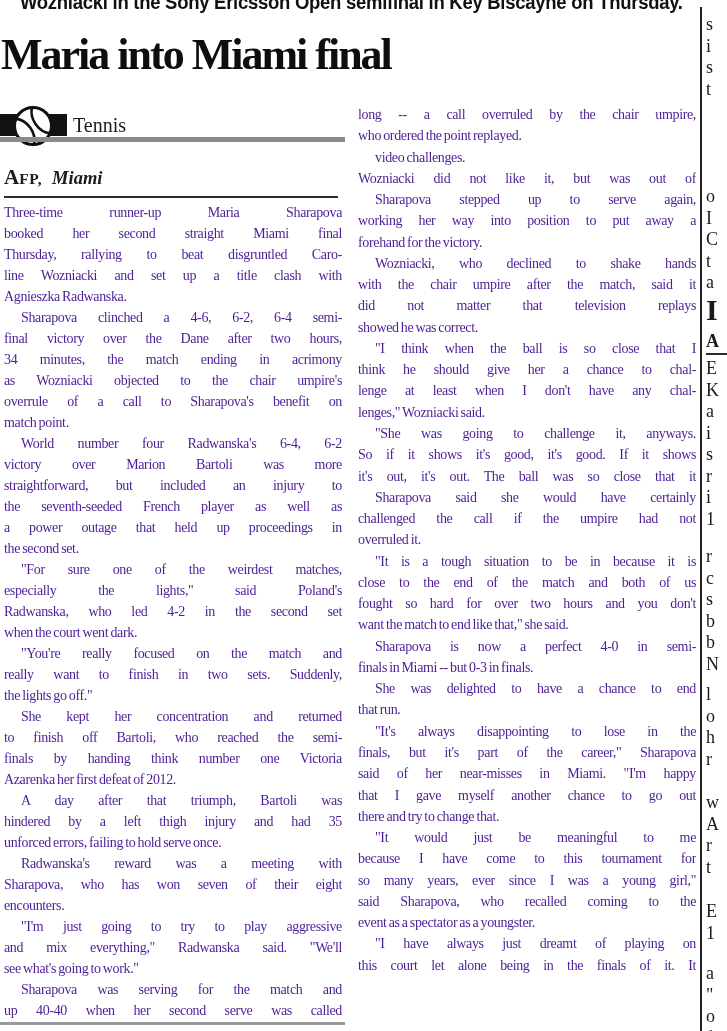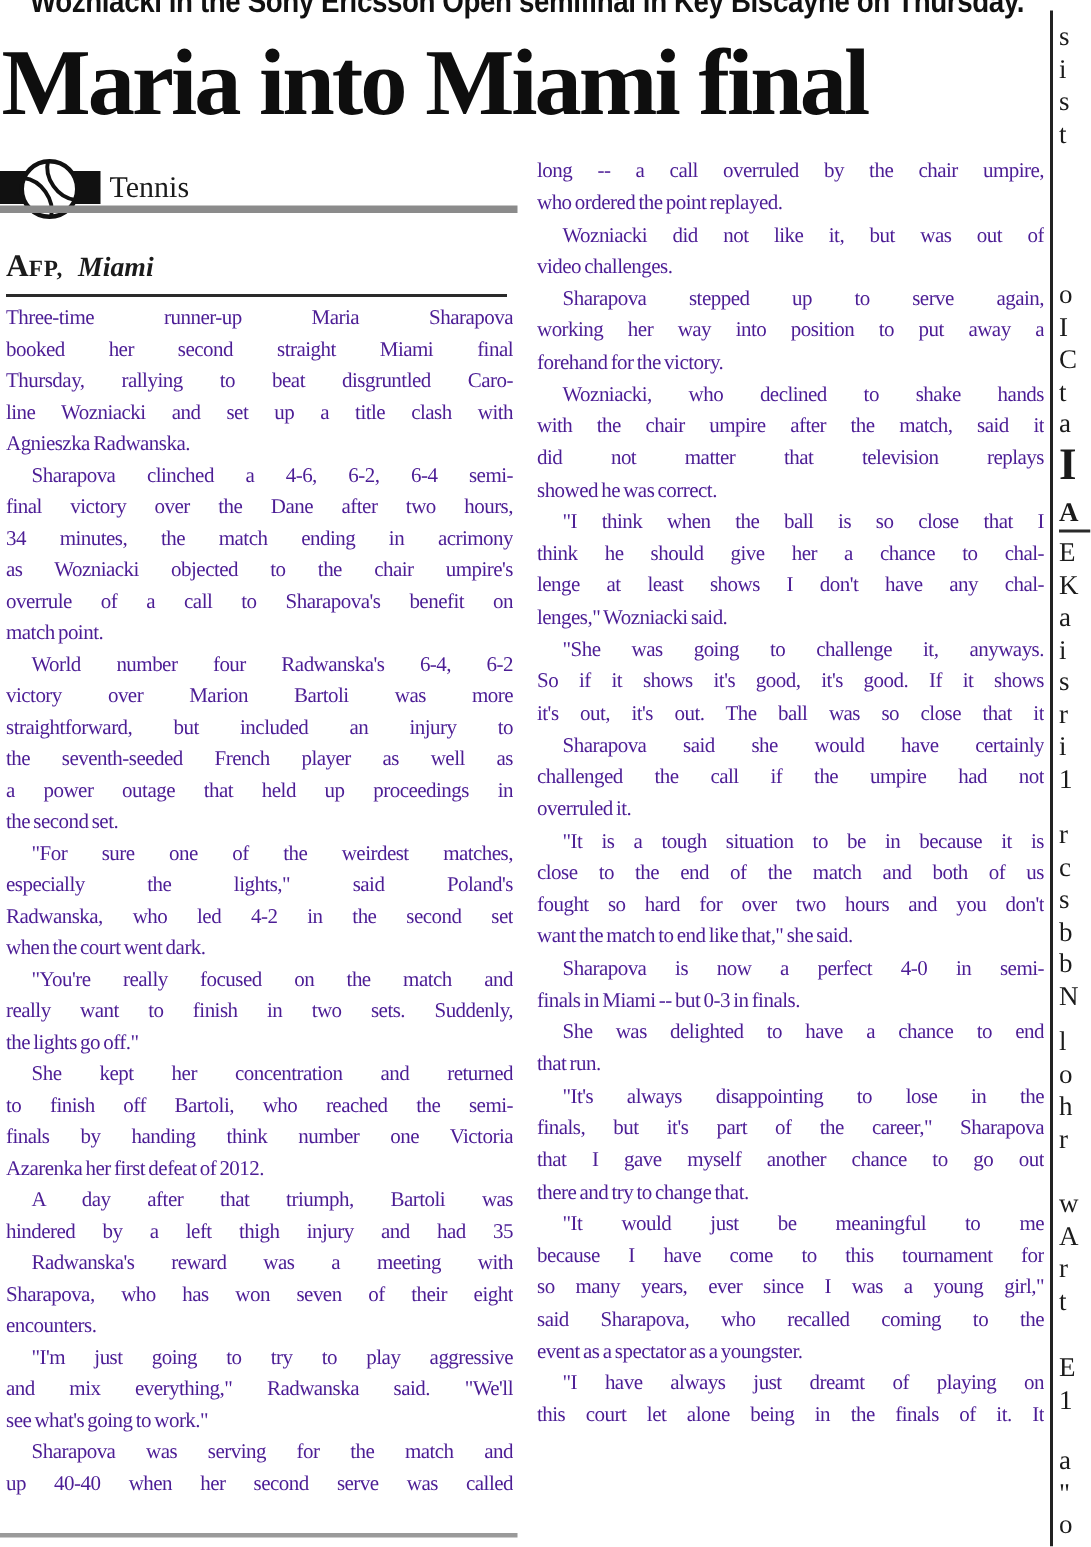--- a/index.html
+++ b/index.html
@@ -8,21 +8,21 @@
   #page{position:absolute;inset:0;}
 
   
   .top-caption{position:absolute;left:20px;top:-10px;font-family:"Liberation Sans","DejaVu Sans",sans-serif;
        font-weight:700;font-size:21px;letter-spacing:-0.3px;transform:scaleX(0.88);transform-origin:left top;
        white-space:nowrap;color:#111;}
 
   
   .headline{position:absolute;left:1px;top:14px;width:725px;margin:0;
        font-family:"Liberation Serif","DejaVu Serif",serif;font-weight:700;
-       font-size:63px;line-height:82px;letter-spacing:-2px;color:#0e0e0e;white-space:nowrap;}
+       font-size:44px;line-height:82px;letter-spacing:-2px;color:#0e0e0e;white-space:nowrap;}
 
   
   .section-header{position:absolute;left:0;top:104px;width:345px;height:42px;}
   .section-black-bar{position:absolute;left:0;top:10px;width:67px;height:22px;background:#111;}
   .ball-icon{position:absolute;left:10px;top:0px;}
   .section-label{position:absolute;left:73px;top:6px;font-family:Liberation Serif, serif;
        font-size:20px;line-height:30px;color:#1b1b1b;}
   .section-gray-rule{position:absolute;left:0;top:33px;width:345px;height:4.5px;background:#8b8b8b;}
 
   
@@ -122,20 +122,21 @@
       </div>
       <div class="para indent">
         <div class="tline">She kept her concentration and returned</div>
         <div class="tline">to finish off Bartoli, who reached the semi-</div>
         <div class="tline">finals by handing think number one Victoria</div>
         <div class="tline lastline">Azarenka her first defeat of 2012.</div>
       </div>
       <div class="para indent">
         <div class="tline">A day after that triumph, Bartoli was</div>
         <div class="tline">hindered by a left thigh injury and had 35</div>
+        <div class="tline lastline">unforced errors, failing to hold serve once.</div>
       </div>
       <div class="para indent">
         <div class="tline">Radwanska's reward was a meeting with</div>
         <div class="tline">Sharapova, who has won seven of their eight</div>
         <div class="tline lastline">encounters.</div>
       </div>
       <div class="para indent">
         <div class="tline">"I'm just going to try to play aggressive</div>
         <div class="tline">and mix everything," Radwanska said. "We'll</div>
         <div class="tline lastline">see what's going to work."</div>
@@ -145,38 +146,38 @@
         <div class="tline">up 40-40 when her second serve was called</div>
       </div>
     </div>
 
   <div class="col col-mid">
       <div class="para">
         <div class="tline">long -- a call overruled by the chair umpire,</div>
         <div class="tline lastline">who ordered the point replayed.</div>
       </div>
       <div class="para indent">
+        <div class="tline lastline">video challenges.</div>
         <div class="tline">Wozniacki did not like it, but was out of</div>
-        <div class="tline lastline">video challenges.</div>
       </div>
       <div class="para indent">
         <div class="tline">Sharapova stepped up to serve again,</div>
         <div class="tline">working her way into position to put away a</div>
         <div class="tline lastline">forehand for the victory.</div>
       </div>
       <div class="para indent">
         <div class="tline">Wozniacki, who declined to shake hands</div>
         <div class="tline">with the chair umpire after the match, said it</div>
         <div class="tline">did not matter that television replays</div>
         <div class="tline lastline">showed he was correct.</div>
       </div>
       <div class="para indent">
         <div class="tline">"I think when the ball is so close that I</div>
         <div class="tline">think he should give her a chance to chal-</div>
-        <div class="tline">lenge at least shows I don't have any chal-</div>
+        <div class="tline">lenge at least when I don't have any chal-</div>
         <div class="tline lastline">lenges," Wozniacki said.</div>
       </div>
       <div class="para indent">
         <div class="tline">"She was going to challenge it, anyways.</div>
         <div class="tline">So if it shows it's good, it's good. If it shows</div>
         <div class="tline">it's out, it's out. The ball was so close that it</div>
       </div>
       <div class="para indent">
         <div class="tline">Sharapova said she would have certainly</div>
         <div class="tline">challenged the call if the umpire had not</div>
@@ -192,20 +193,21 @@
         <div class="tline">Sharapova is now a perfect 4-0 in semi-</div>
         <div class="tline lastline">finals in Miami -- but 0-3 in finals.</div>
       </div>
       <div class="para indent">
         <div class="tline">She was delighted to have a chance to end</div>
         <div class="tline lastline">that run.</div>
       </div>
       <div class="para indent">
         <div class="tline">"It's always disappointing to lose in the</div>
         <div class="tline">finals, but it's part of the career," Sharapova</div>
+        <div class="tline">said of her near-misses in Miami. "I'm happy</div>
         <div class="tline">that I gave myself another chance to go out</div>
         <div class="tline lastline">there and try to change that.</div>
       </div>
       <div class="para indent">
         <div class="tline">"It would just be meaningful to me</div>
         <div class="tline">because I have come to this tournament for</div>
         <div class="tline">so many years, ever since I was a young girl,"</div>
         <div class="tline">said Sharapova, who recalled coming to the</div>
         <div class="tline lastline">event as a spectator as a youngster.</div>
       </div>

